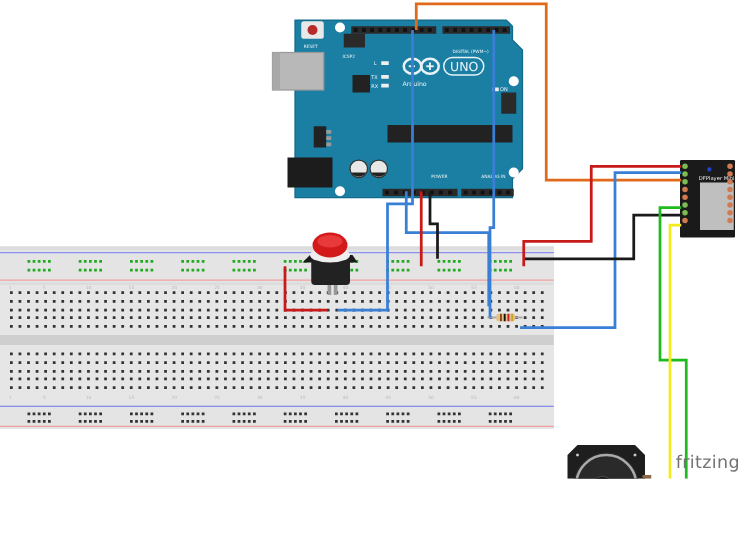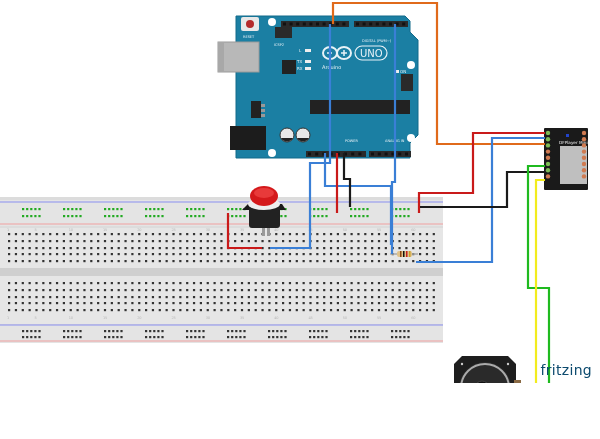--- a/index.html
+++ b/index.html
@@ -1,19 +1,19 @@
 <!DOCTYPE html>
 <html><head>
 <meta charset="utf-8">
 <style>
   html,body{margin:0;padding:0;background:#ffffff;}
   #stage{position:relative;width:600px;height:383px;overflow:hidden;background:#fff;font-family:"DejaVu Sans",sans-serif;}
   svg{position:absolute;left:0;top:0;}
   .silk{font-family:"DejaVu Sans",sans-serif;fill:#e8f2f7;}
-  .wm{position:absolute;right:8px;bottom:5px;font-family:"DejaVu Sans",sans-serif;font-size:14px;color:#0c4a6e;letter-spacing:0.3px;}
+  .wm{position:absolute;right:8px;bottom:5px;font-family:"DejaVu Sans",sans-serif;font-size:14px;color:#737373;letter-spacing:0.3px;}
 </style>
 </head>
 <body>
 
 <div id="stage">
 <svg width="600" height="439" viewBox="0 0 600 439">
 
   <g>
     <rect x="0" y="197" width="443" height="146" fill="#dcdcdc"></rect>
 

